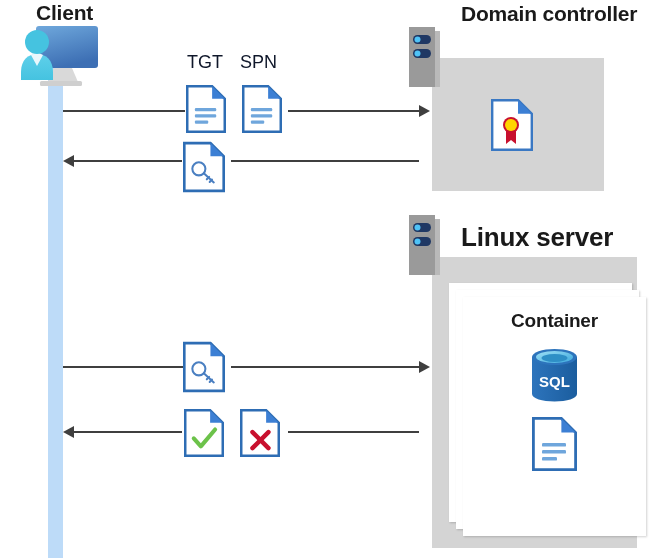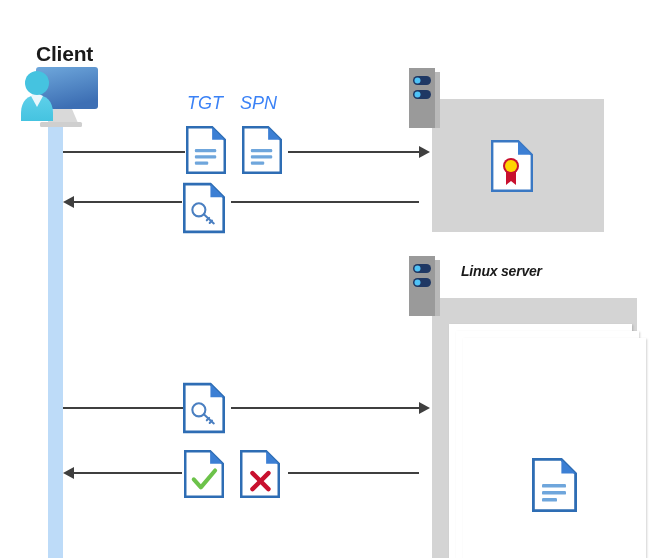--- a/index.html
+++ b/index.html
@@ -7,42 +7,42 @@
     font-family:"Liberation Sans","DejaVu Sans",sans-serif;
     -webkit-font-smoothing:antialiased;
   }
   #stage{
     position:relative;
     width:660px;
     height:558px;
     background:#ffffff;
     overflow:hidden;
   }
-  .abs{position:absolute;margin-top:41px;}
+  .abs{position:absolute;}
 
   
   #client-lifeline{
     left:48px; top:60px; width:15px; height:498px;
     background:#bddbf8;
   }
 
   
   .heading{
     font-weight:bold;
     color:#1a1a1a;
     line-height:1.16;
     letter-spacing:-0.2px;
   }
   #client-title{ left:36px; top:1px; font-size:21px; }
   #dc-title{ left:461px; top:2px; font-size:21px; width:190px; }
-  #linux-title{ left:461px; top:222px; font-size:14px;font-style:italic; }
+  #linux-title{ left:461px; top:222px; font-size:26px; }
   #container-title{ left:0; top:310px; width:200px; text-align:center; font-size:19px;}
 
   
-  .label{ color:#3b82f6; font-size:18px;font-style:italic; }
+  .label{ color:#0f172a; font-size:18px; }
   #tgt-label{ left:185px; top:52px; width:40px; text-align:center;}
   #spn-label{ left:240px; top:52px; width:44px; }
   #verdict-label{ left:120px; top:466px; width:220px; text-align:center; font-size:19px;}
 
   
   .panel{ background:#d4d4d4; }
   #dc-panel{ left:432px; top:58px; width:172px; height:133px; }
   #linux-panel{ left:432px; top:257px; width:205px; height:291px; }
 
   
@@ -113,20 +113,21 @@
     <svg width="31" height="60" viewBox="0 0 31 60" xmlns="http://www.w3.org/2000/svg">
       <rect x="0" y="0" width="26" height="60" fill="#9A9A9A"></rect>
       <rect x="26" y="4" width="5" height="56" fill="#B9B9B9"></rect>
       <rect x="4" y="8" width="18" height="9" rx="4.5" fill="#1F3864"></rect>
       <circle cx="8.5" cy="12.5" r="3" fill="#4FC3F7"></circle>
       <rect x="4" y="22" width="18" height="9" rx="4.5" fill="#1F3864"></rect>
       <circle cx="8.5" cy="26.5" r="3" fill="#4FC3F7"></circle>
     </svg>
   </div>
 
+  <div class="abs heading" id="dc-title">Domain controller</div>
 
   <div class="abs" style="left:491px;top:99px;width:42px;height:52px;">
     <svg width="42" height="52" viewBox="0 0 42 52" xmlns="http://www.w3.org/2000/svg">
       <path d="M1.2 1.2 h26 l13.6 13.6 v36 h-39.6 z" fill="#ffffff" stroke="#3A78C3" stroke-width="2.4"></path>
       <path d="M27 1.2 v13.6 h13.6 z" fill="#3C7FD4"></path>
       <circle cx="20" cy="26" r="8" fill="#C8102E"></circle>
       <circle cx="20" cy="26" r="6" fill="#FFD400"></circle>
       <path d="M15 32 l0 13 l5 -4 l5 4 l0 -13 z" fill="#C8102E"></path>
     </svg>
   </div>
@@ -143,21 +144,41 @@
       <circle cx="8.5" cy="26.5" r="3" fill="#4FC3F7"></circle>
     </svg>
   </div>
 
   <div class="abs heading" id="linux-title">Linux server</div>
 
   <div class="abs card" id="card-back"></div>
   <div class="abs card" id="card-mid"></div>
   <div class="abs card" id="card-front">
 
-
+    <div class="heading" id="container-title" style="position:absolute;left:0;top:13px;width:183px;text-align:center;font-size:19px;">Container</div>
+
+    <div style="position:absolute;left:63px;top:50px;width:57px;height:57px;">
+      <svg width="57" height="57" viewBox="0 0 57 57" xmlns="http://www.w3.org/2000/svg">
+        <defs>
+          <linearGradient id="sqlBody" x1="0" y1="0" x2="1" y2="0">
+            <stop offset="0" stop-color="#2D74BC"></stop>
+            <stop offset="1" stop-color="#1B5D9E"></stop>
+          </linearGradient>
+          <linearGradient id="sqlTop" x1="0" y1="0" x2="1" y2="1">
+            <stop offset="0" stop-color="#9FE0F5"></stop>
+            <stop offset="1" stop-color="#3BA8DD"></stop>
+          </linearGradient>
+        </defs>
+        <path d="M6 10 h45 v37 c0 4.5 -10.1 7.5 -22.5 7.5 S6 51.5 6 47 z" fill="url(#sqlBody)"></path>
+        <ellipse cx="28.5" cy="10" rx="22.5" ry="8" fill="#2D74BC"></ellipse>
+        <ellipse cx="28.5" cy="10" rx="18.5" ry="6" fill="url(#sqlTop)"></ellipse>
+        <ellipse cx="28.5" cy="11" rx="13" ry="4" fill="#2E8FC6"></ellipse>
+        <text x="28.5" y="40" font-family="Liberation Sans, sans-serif" font-size="15" font-weight="bold" fill="#ffffff" text-anchor="middle">SQL</text>
+      </svg>
+    </div>
 
     <div style="position:absolute;left:69px;top:120px;width:45px;height:54px;">
       <svg width="45" height="54" viewBox="0 0 45 54" xmlns="http://www.w3.org/2000/svg">
         <path d="M1.4 1.4 h28 l14.2 14.2 v37 h-42.2 z" fill="#ffffff" stroke="#2E6DB4" stroke-width="2.8"></path>
         <path d="M29.4 1.4 v14.2 h14.2 z" fill="#3C7FD4"></path>
         <rect x="10" y="26" width="24" height="3.6" rx="1.2" fill="#6FA6DC"></rect>
         <rect x="10" y="33" width="24" height="3.6" rx="1.2" fill="#6FA6DC"></rect>
         <rect x="10" y="40" width="15" height="3.6" rx="1.2" fill="#6FA6DC"></rect>
       </svg>
     </div>

